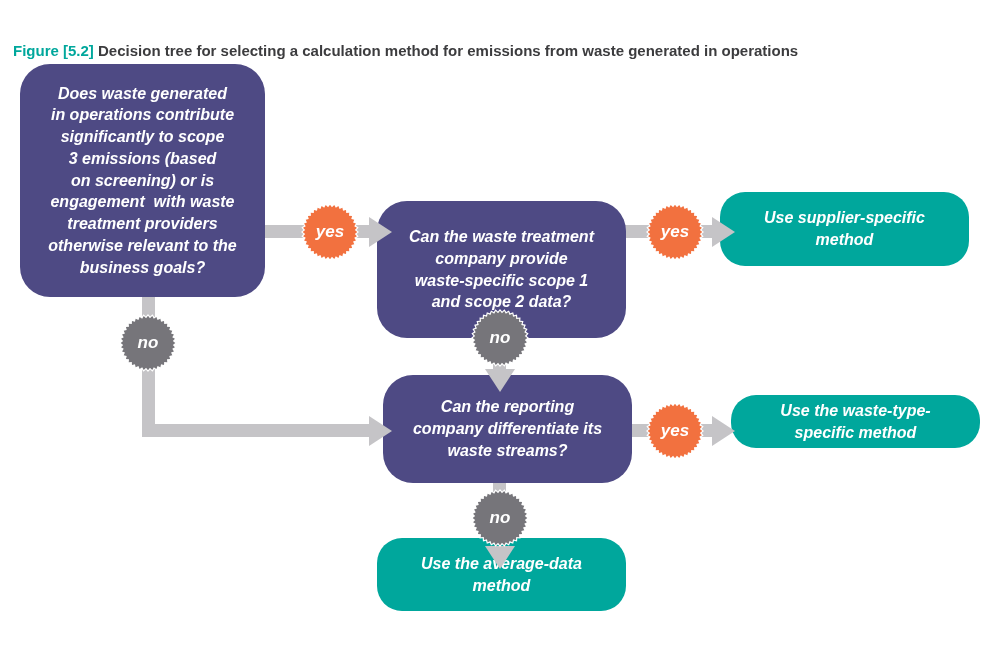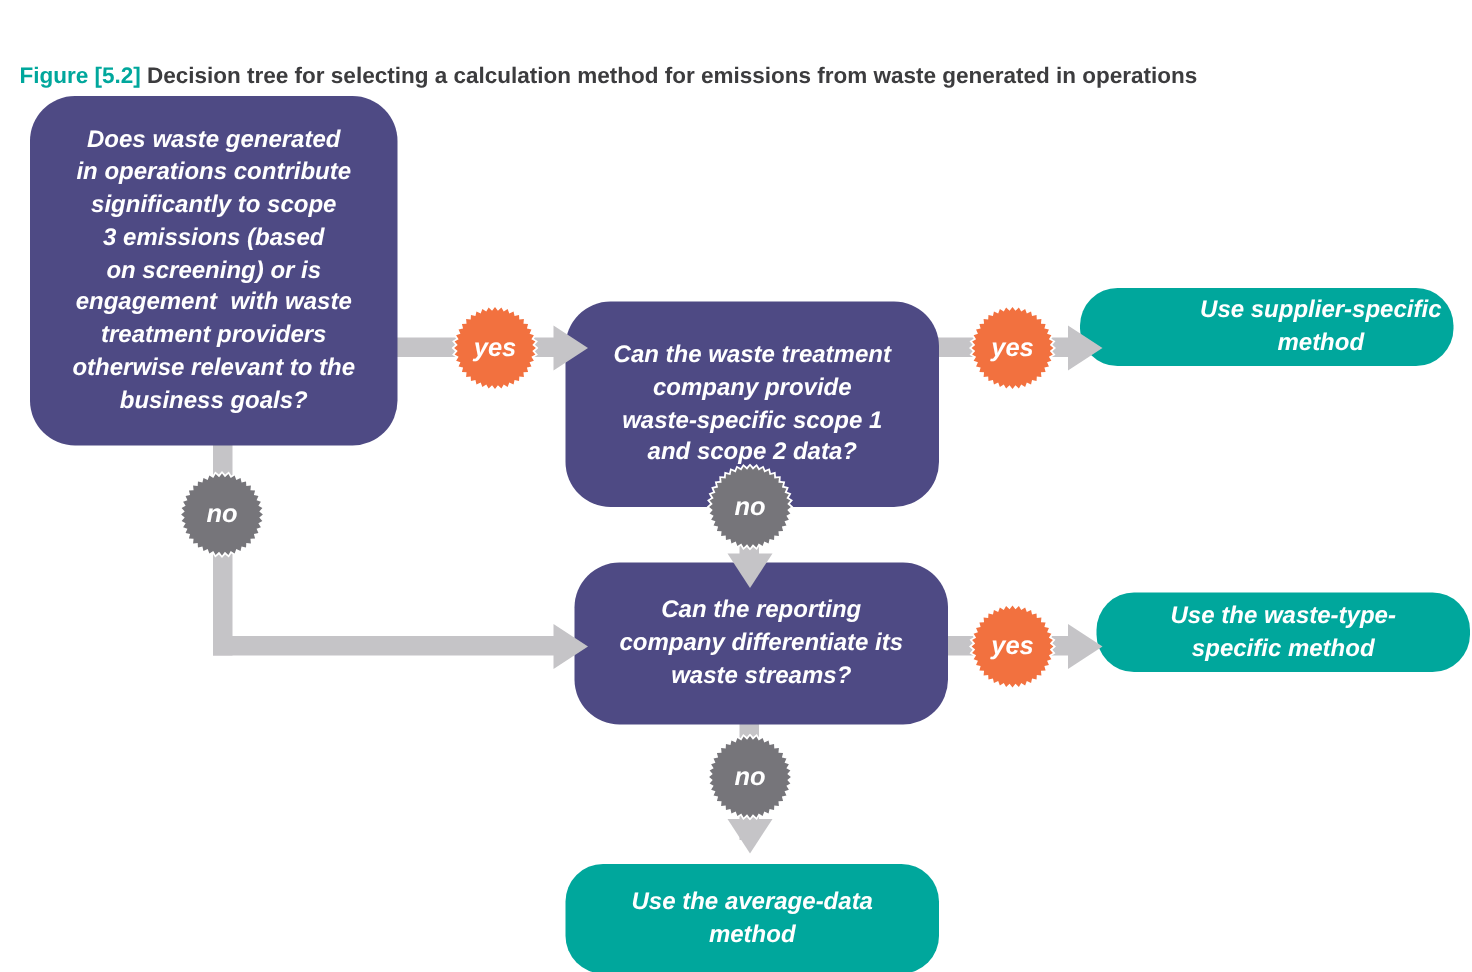--- a/index.html
+++ b/index.html
@@ -79,23 +79,23 @@
     background: var(--purple);
     border-radius: 30px;
   }
   .result {
     background: var(--teal);
     border-radius: 25px;
   }
   #node-q1 { left: 20px;  top: 64px;  width: 245px; height: 233px; }
   #node-q2 { left: 377px; top: 161px; width: 249px; height: 137px; margin-top: 40px; }
   #node-q3 { left: 383px; top: 375px; width: 249px; height: 108px; }
-  #node-r1 { left: 720px; top: 192px; width: 249px; height: 52px; justify-content: flex-end; }
+  #node-r1 { left: 720px; top: 192px; width: 249px; height: 74px; }
   #node-r2 { left: 731px; top: 395px; width: 249px; height: 53px; }
-  #node-r3 { left: 377px; top: 576px; width: 249px; height: 73px; }
+  #node-r3 { left: 377px; top: 538px; width: 249px; height: 73px; }
 
   
   .badge {
     position: absolute;
     width: 58px; height: 58px;
     z-index: 3;
   }
   .badge .seal {
     position: absolute;
     inset: 0;

